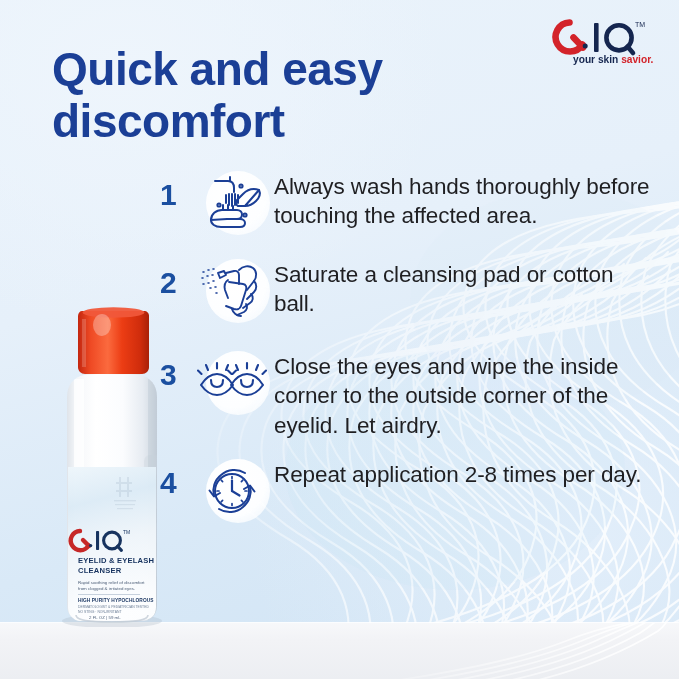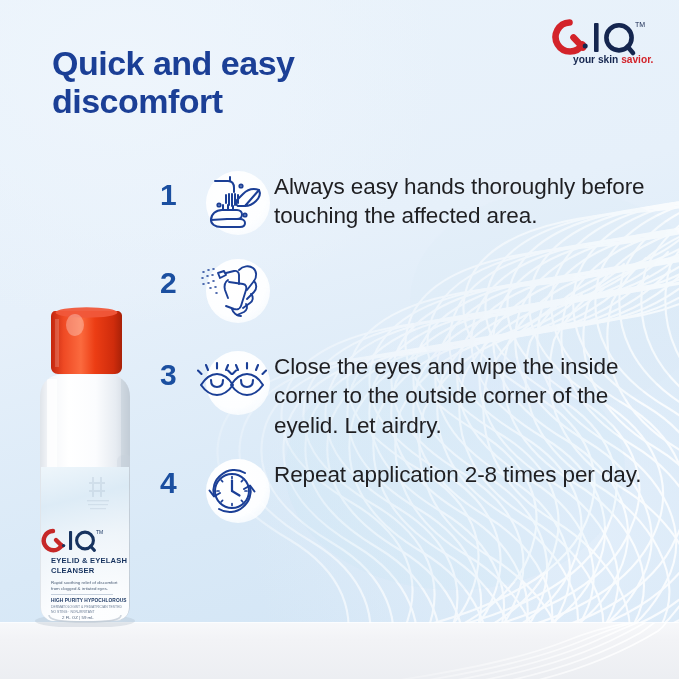--- a/index.html
+++ b/index.html
@@ -42,21 +42,21 @@
     width:108px; height:50px;
   }
   .logo svg { display:block; }
 
   
   .headline {
     position:absolute; left:52px; top:44px;
     width:440px;
     color:#1b3f96;
     font-weight:bold;
-    font-size:34px;
+    font-size:46px;
     line-height:1.12;
     letter-spacing:-0.5px;
   }
 
   
   .steps { position:absolute; left:160px; top:166px; width:500px; }
   .step { display:flex; align-items:flex-start; margin-bottom:10px; }
 
   .step-num {
     flex:0 0 30px;
@@ -90,21 +90,21 @@
     letter-spacing:-0.1px;
   }
 
   
   .step-1 { margin-bottom:14px; }
   .step-2 { margin-bottom:18px; }
   .step-3 { margin-bottom:14px; }
 
   
   .bottle {
-    position:absolute; left:25px; top:305px;
+    position:absolute; left:52px; top:305px;
     width:122px; height:322px;
   }
   .bottle svg { display:block; }
 </style>
 </head>
 <body>
 
 <div id="poster">
 
   <svg class="waves" viewBox="0 0 679 679" preserveAspectRatio="none" aria-hidden="true">
@@ -214,21 +214,21 @@
           <path d="M22,36 L22,31 M27,36 L27,31 M32,36 L32,32"></path>
 
           <path d="M58,16 C52,14 46,16 42,20 L36,26 C34,28 35,31 37,32 L44,32"></path>
           <path d="M44,32 C48,32 52,30 55,27 C58,24 60,20 58,16Z"></path>
 
           <circle cx="18" cy="31" r="1.6"></circle>
           <circle cx="40" cy="12" r="1.6"></circle>
           <circle cx="44" cy="41" r="1.6"></circle>
         </svg>
       </div>
-      <div class="step-text">Always easy hands thoroughly before touching the affected area.</div>
+      <div class="step-text">Always wash hands thoroughly before touching the affected area.</div>
     </div>
 
     <div class="step step-2">
       <div class="step-num">2</div>
       <div class="step-icon">
         <div class="disc"></div>
         <svg width="66" height="58" viewBox="0 0 66 58" fill="none" stroke="#1b3f96" stroke-width="1.9" stroke-linecap="round" stroke-linejoin="round" aria-hidden="true">
 
           <g stroke-width="1.6">
             <path d="M4,10 L5,10 M9,8 L10,8 M14,7 L15,7 M3,16 L4,16 M8,14 L9,14 M13,13 L14,13
@@ -242,20 +242,21 @@
 
           <path d="M40,8 C44,4 50,3 54,6 C58,9 58,15 55,19 L48,28"></path>
           <path d="M55,19 C58,22 58,27 55,30 L48,37"></path>
           <path d="M52,32 C55,35 54,39 51,41 L44,46"></path>
           <path d="M47,42 C49,45 48,48 45,50 L38,53"></path>
 
           <path d="M29,18 C26,20 25,24 26,28 L29,36"></path>
           <path d="M33,47 C34,51 38,54 42,54"></path>
         </svg>
       </div>
+      <div class="step-text">Saturate a cleansing pad or cotton ball.</div>
     </div>
 
     <div class="step step-3">
       <div class="step-num">3</div>
       <div class="step-icon">
         <div class="disc"></div>
         <svg width="70" height="44" viewBox="0 0 70 44" fill="none" stroke="#1b3f96" stroke-width="2.1" stroke-linecap="round" stroke-linejoin="round" aria-hidden="true">
 
           <g>
             <path d="M4,24 C9,16 15,13 20,13 C25,13 31,16 36,24 C31,31 25,34 20,34 C15,34 9,31 4,24Z"></path>

